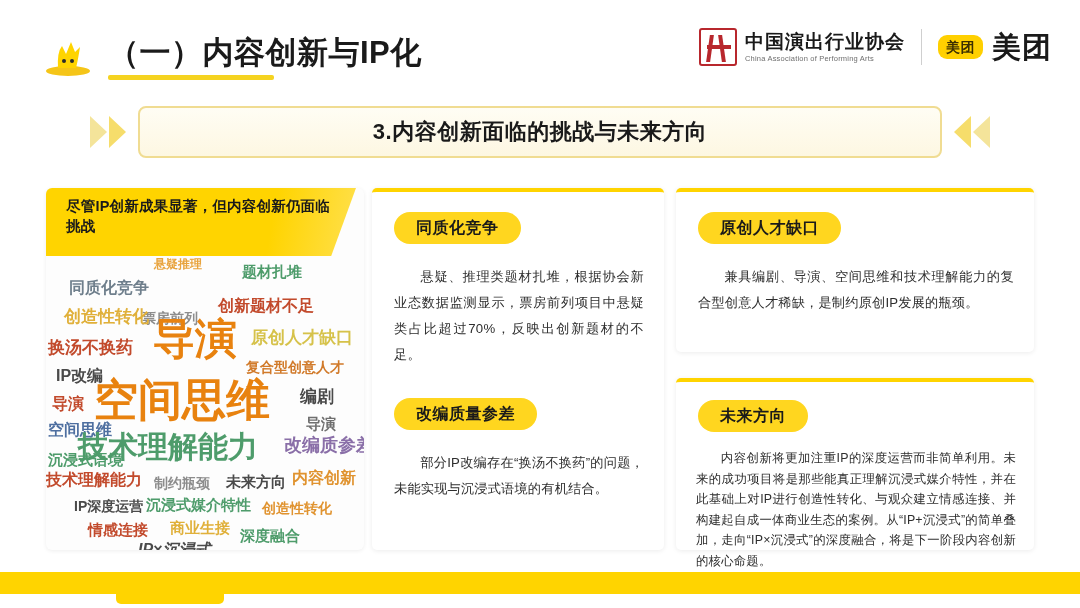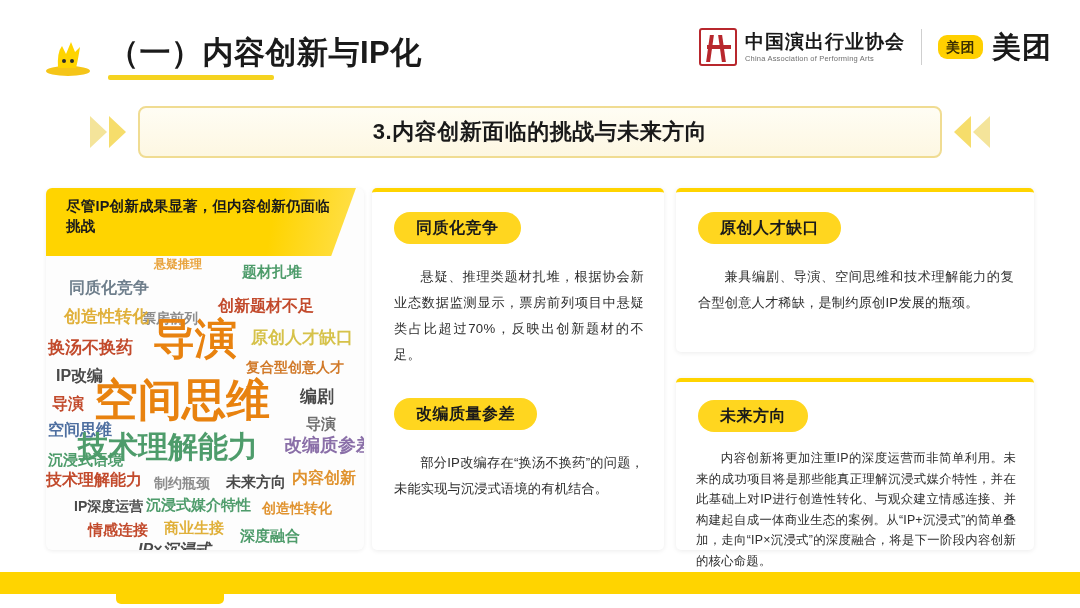--- a/index.html
+++ b/index.html
@@ -313,21 +313,21 @@
           <span class="wc" style="left: 238px; top: 180px; font-size: 18px; color: rgb(138, 111, 168);">改编质参差</span>
           <span class="wc" style="left: 2px; top: 196px; font-size: 15px; color: rgb(78, 156, 107);">沉浸式语境</span>
           <span class="wc" style="left: 0px; top: 216px; font-size: 16px; color: rgb(194, 74, 44);">技术理解能力</span>
           <span class="wc" style="left: 108px; top: 220px; font-size: 14px; color: rgb(141, 141, 141);">制约瓶颈</span>
           <span class="wc" style="left: 180px; top: 218px; font-size: 15px; color: rgb(74, 74, 74);">未来方向</span>
           <span class="wc" style="left: 246px; top: 214px; font-size: 16px; color: rgb(224, 147, 47);">内容创新</span>
           <span class="wc" style="left: 18px; top: 243px; font-size: 14px; color: rgb(74, 74, 74); margin-left: 10px;">IP深度运营</span>
           <span class="wc" style="left: 100px; top: 241px; font-size: 15px; color: rgb(78, 156, 107);">沉浸式媒介特性</span>
           <span class="wc" style="left: 216px; top: 245px; font-size: 14px; color: rgb(224, 147, 47);">创造性转化</span>
           <span class="wc" style="left: 42px; top: 266px; font-size: 15px; color: rgb(194, 74, 44);">情感连接</span>
-          <span class="wc" style="left: 118px; top: 264px; font-size: 15px; color: rgb(224, 176, 58);">商业生接</span>
+          <span class="wc" style="left: 124px; top: 264px; font-size: 15px; color: rgb(224, 176, 58);">商业生接</span>
           <span class="wc" style="left: 194px; top: 272px; font-size: 15px; color: rgb(78, 156, 107);">深度融合</span>
           <span class="wc" style="left: 92px; top: 286px; font-size: 16px; color: rgb(74, 74, 74); font-style: italic;">IP×沉浸式</span>
         </div>
     </div>
 
     <div class="card" id="card-mid">
       <div class="pill pill-1">同质化竞争</div>
       <div class="body-text txt-1">悬疑、推理类题材扎堆，根据协会新业态数据监测显示，票房前列项目中悬疑类占比超过70%，反映出创新题材的不足。</div>
       <div class="pill pill-2">改编质量参差</div>
       <div class="body-text txt-2">部分IP改编存在“换汤不换药”的问题，未能实现与沉浸式语境的有机结合。</div>

